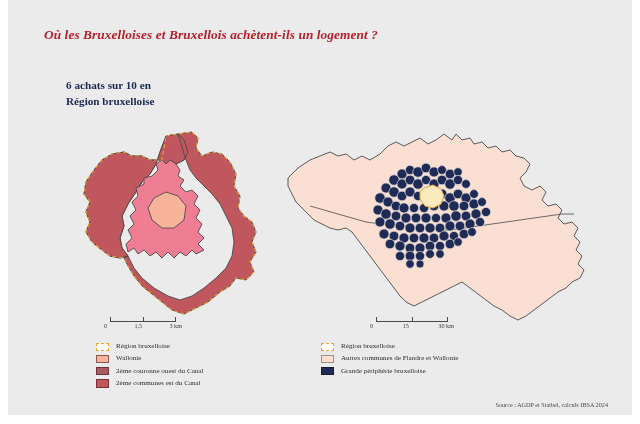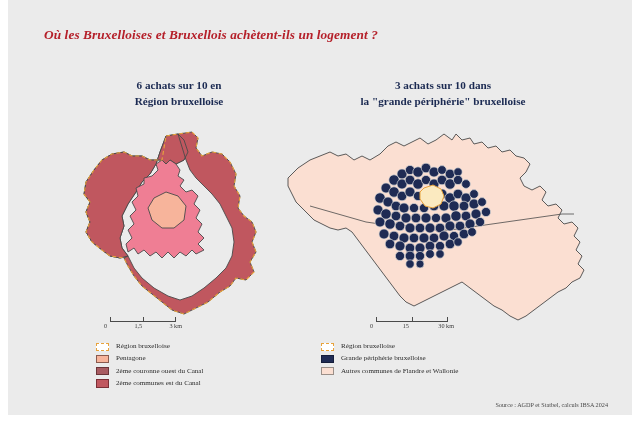--- a/index.html
+++ b/index.html
@@ -35,21 +35,21 @@
     font-weight: bold;
     font-style: italic;
     color: #b5202a;
     letter-spacing: 0.1px;
     white-space: nowrap;
   }
 
   
   .subtitle {
     position: absolute;
-    text-align: center;
+    text-align: left;
     font-size: 11.2px;
     font-weight: bold;
     color: #1b2a52;
     line-height: 16px;
   }
   #subtitle-left  { left: 58px;  top: 77px; width: 226px; }
   #subtitle-right { left: 290px; top: 77px; width: 290px; }
 
   
   .map-wrap { position: absolute; }
@@ -119,24 +119,20 @@
 <div id="page">
   <div id="canvas">
 
     <div id="title">Où les Bruxelloises et Bruxellois achètent-ils un logement ?</div>
 
     <div class="subtitle" id="subtitle-left">
       <div>6 achats sur 10 en</div>
       <div>Région bruxelloise</div>
     </div>
 
-    <div class="subtitle" id="subtitle-right">
-      <div>3 achats sur 10 dans</div>
-      <div>la "grande périphérie" bruxelloise</div>
-    </div>
 
     <div class="map-wrap" id="map-left">
       <svg viewBox="0 0 200 200" preserveAspectRatio="xMidYMid meet">
 
         <path fill="#a85b61" stroke="#4a4a4a" stroke-width="0.9" d="M86,6 L98,4 L104,10 L108,22 L104,30 L96,34 L90,30
                  L86,34 L82,30 L70,30 L62,26 L52,26 L44,22 L32,24
                  L22,30 L14,40 L6,52 L4,64 L10,72 L6,82 L10,92
                  L6,102 L12,112 L22,120 L30,126 L40,128 L48,126
                  L42,118 L40,108 L44,96 L42,86 L48,74 L56,62
                  L62,52 L70,44 L76,34 L80,22 Z"></path>
@@ -323,43 +319,43 @@
       </div>
     </div>
 
     <div class="legend" id="legend-left">
       <div class="legend-row">
         <span class="swatch dashed"></span>
         <span class="legend-label">Région bruxelloise</span>
       </div>
       <div class="legend-row">
         <span class="swatch" style="background:#f7b49b;border:1px solid #8a5a4e;"></span>
-        <span class="legend-label">Pentagone</span>
+        <span class="legend-label">Wallonie</span>
       </div>
       <div class="legend-row">
         <span class="swatch" style="background:#a85b61;border:1px solid #6b3438;"></span>
         <span class="legend-label">2ème couronne ouest du Canal</span>
       </div>
       <div class="legend-row">
         <span class="swatch" style="background:#c0575f;border:1px solid #7a2f36;"></span>
         <span class="legend-label">2ème communes est du Canal</span>
       </div>
     </div>
 
     <div class="legend" id="legend-right">
       <div class="legend-row">
         <span class="swatch dashed"></span>
         <span class="legend-label">Région bruxelloise</span>
       </div>
       <div class="legend-row">
+        <span class="swatch" style="background:#fbdfd2;border:1px solid #9a8f88;"></span>
+        <span class="legend-label">Autres communes de Flandre et Wallonie</span>
+      </div>
+      <div class="legend-row">
         <span class="swatch" style="background:#1f2b54;border:1px solid #151d3a;"></span>
         <span class="legend-label">Grande périphérie bruxelloise</span>
       </div>
-      <div class="legend-row">
-        <span class="swatch" style="background:#fbdfd2;border:1px solid #9a8f88;"></span>
-        <span class="legend-label">Autres communes de Flandre et Wallonie</span>
-      </div>
     </div>
 
     <div id="source">Source : AGDP et Statbel, calculs IBSA 2024</div>
 
   </div>
 </div>
 
 </body></html>

